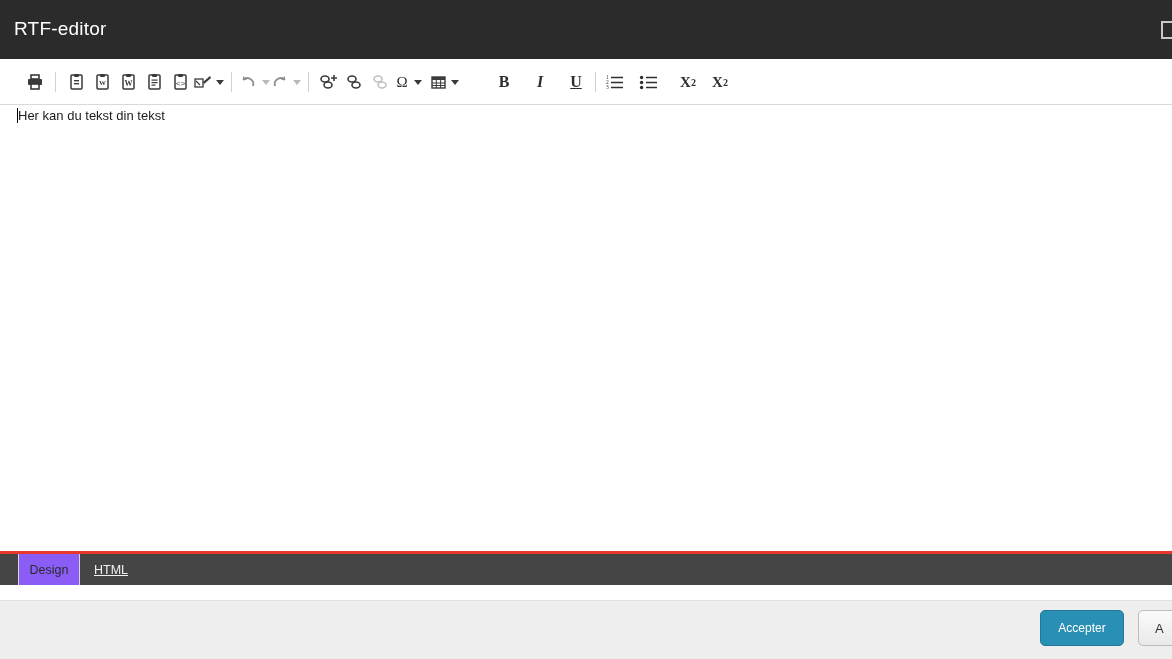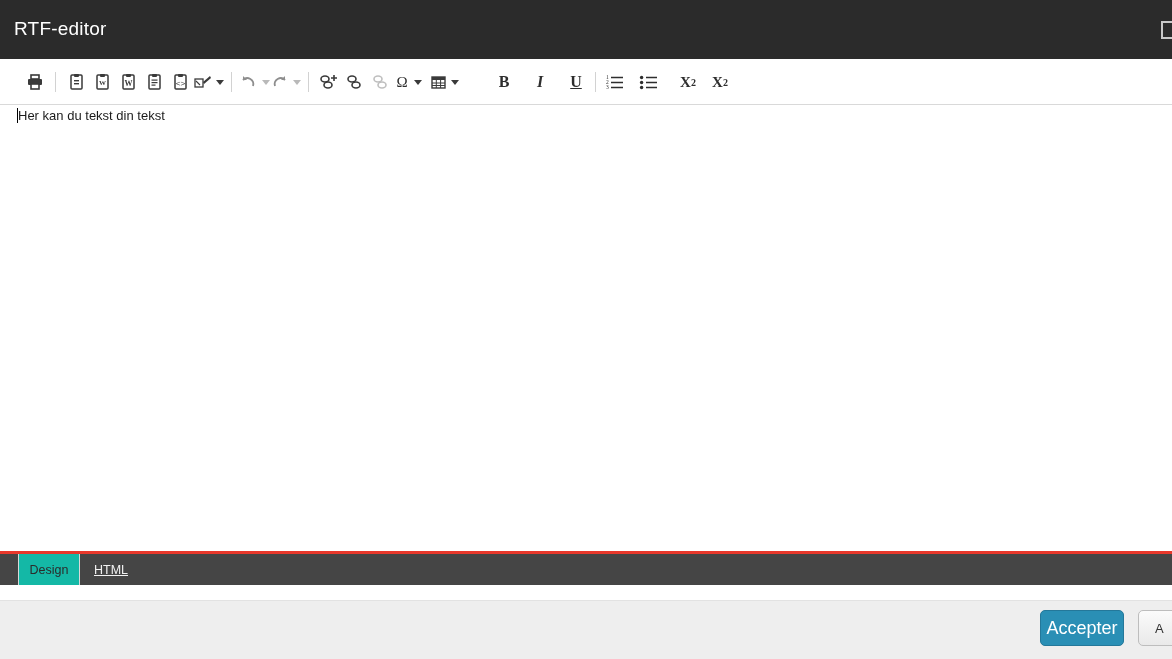--- a/index.html
+++ b/index.html
@@ -143,21 +143,21 @@
     width: 1172px; height: 31px;
     background: #454545;
   }
   .tab {
     position: absolute; top: 0; height: 31px;
     display: flex; align-items: center; justify-content: center;
     font-size: 12.5px;
   }
   .tab.active {
     left: 18px; width: 62px;
-    background: #14b8a6; color: #2b2b2b;
+    background: #8b5cf6; color: #2b2b2b;
     border-left: 1px solid #d9d9d9;
     border-right: 1px solid #d9d9d9;
   }
   .tab.inactive {
     left: 81px; width: 60px;
     color: #f2f2f2;
     text-decoration: underline;
   }
 
   
@@ -166,21 +166,21 @@
     width: 1172px; height: 59px;
     background: #eeeeee;
     border-top: 1px solid #e2e2e2;
   }
   .btn-primary {
     position: absolute; left: 1040px; top: 610px;
     width: 84px; height: 36px;
     background: #2a8fb5;
     border: 1px solid #24789a;
     border-radius: 5px;
-    color: #ffffff; font-size: 18px;
+    color: #ffffff; font-size: 12px;
     display: flex; align-items: center; justify-content: center;
   }
   .btn-secondary {
     position: absolute; left: 1138px; top: 610px;
     width: 70px; height: 36px;
     background: linear-gradient(#fbfbfb,#e9e9e9);
     border: 1px solid #bdbdbd;
     border-radius: 5px;
     color: #333333; font-size: 13px;
     display: flex; align-items: center; justify-content: flex-start;

